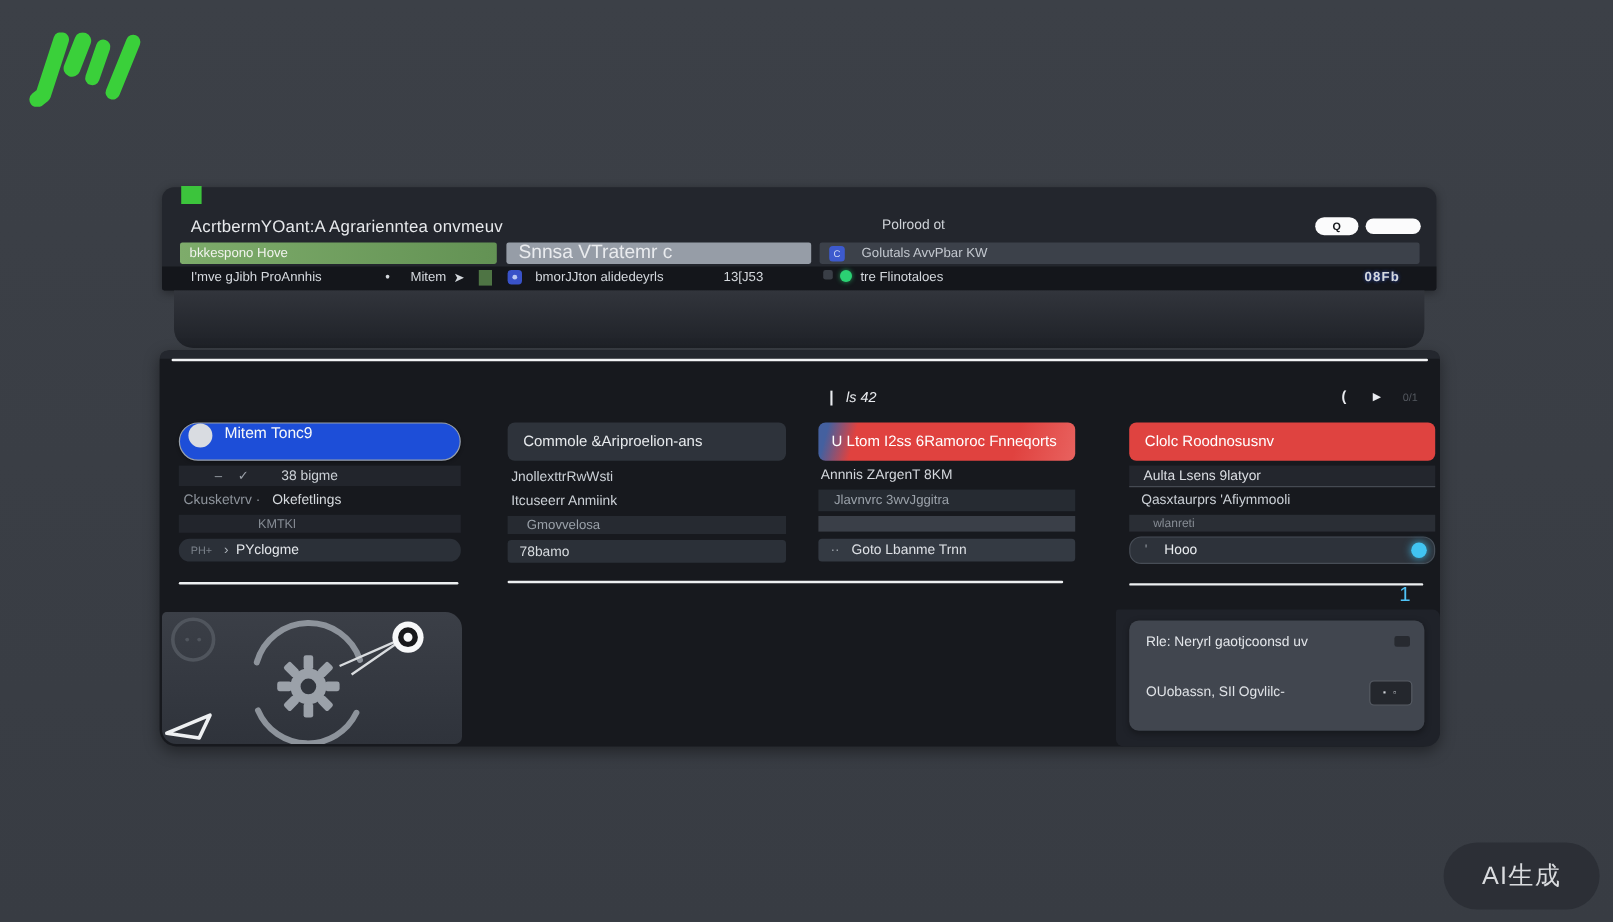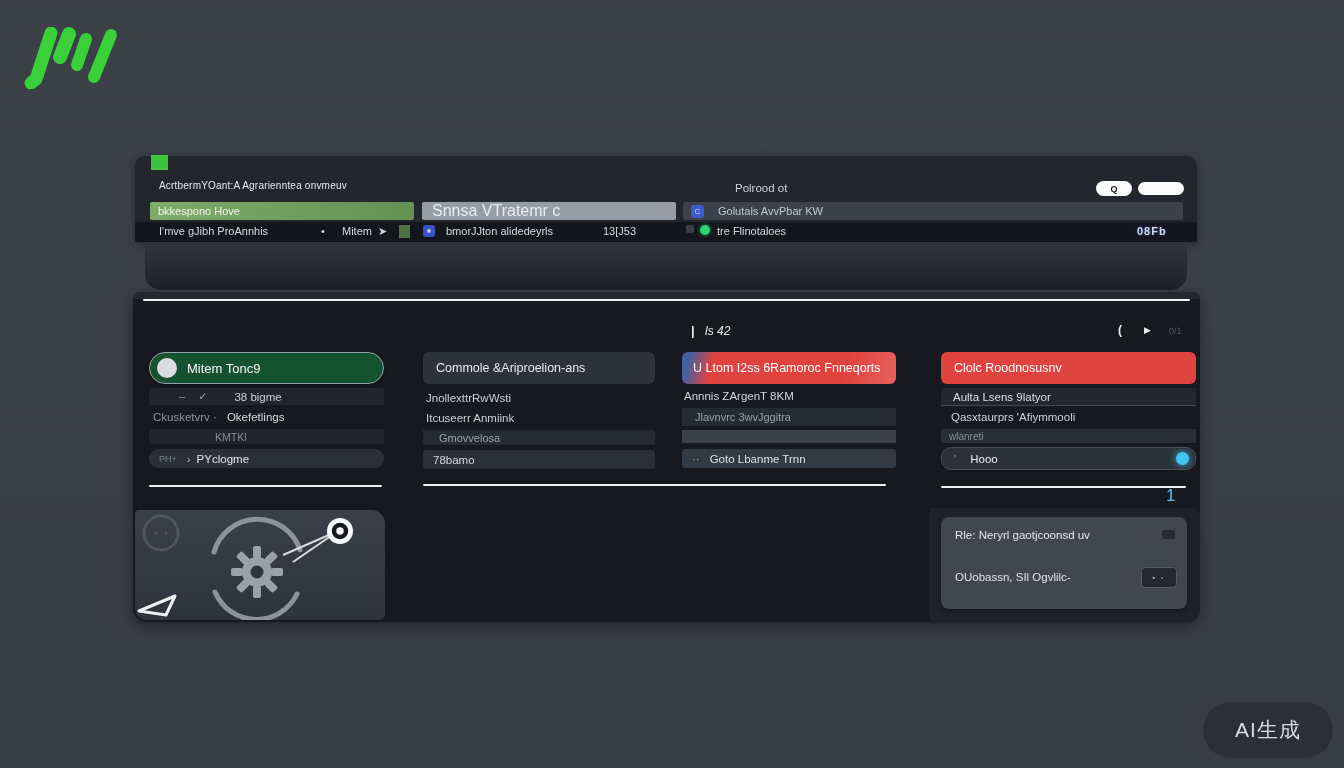--- a/index.html
+++ b/index.html
@@ -6,21 +6,21 @@
   .page{position:relative;width:1344px;height:768px;background:linear-gradient(180deg,#3c4047,#383c43);
         font-family:"Liberation Sans",sans-serif;overflow:hidden;}
 
   
   .logo{position:absolute;left:22px;top:27px;width:120px;height:62px;}
 
   
   .window{position:absolute;left:135px;top:156px;width:1062px;height:86px;background:#23262d;
           border-radius:10px 10px 2px 2px;box-shadow:0 2px 8px rgba(0,0,0,.35);}
   .chip{position:absolute;left:16px;top:-1px;width:17px;height:15px;background:#3cc43c;}
-  .win-title{position:absolute;left:24px;top:24px;font-size:10px;color:#e7e9ec;letter-spacing:.2px;}
+  .win-title{position:absolute;left:24px;top:24px;font-size:14px;color:#e7e9ec;letter-spacing:.2px;}
   .win-center{position:absolute;left:600px;top:26px;font-size:11.5px;color:#ced2d7;}
   .pill-a{position:absolute;left:961px;top:25px;width:36px;height:15px;background:#fbfbfc;border-radius:8px;
           display:flex;align-items:center;justify-content:center;font-size:9px;font-weight:bold;color:#17191d;}
   .pill-b{position:absolute;left:1003px;top:26px;width:46px;height:13px;background:#fbfbfc;border-radius:7px;}
   .bar{position:absolute;top:46px;height:18px;display:flex;align-items:center;border-radius:2px;}
   .bar-green{left:15px;width:264px;background:linear-gradient(90deg,#7eac6b,#639254);}
   .bar-green span{margin-left:8px;font-size:11px;color:#f1f3ee;}
   .bar-gray{left:287px;width:254px;background:#969da7;}
   .bar-gray span{margin-left:10px;font-size:16px;color:#e9ebee;}
   .bar-account{left:548px;width:500px;background:#3c414a;}
@@ -55,22 +55,22 @@
   .bh-cursor{position:absolute;left:558px;top:31px;font-size:13px;font-weight:bold;color:#e9ebef;}
   .bh-label{position:absolute;left:572px;top:32px;font-size:12px;color:#e9ebef;font-style:italic;}
   .bh-pause{position:absolute;left:985px;top:31px;font-size:12px;font-weight:bold;color:#e9ebef;}
   .bh-play{position:absolute;left:1011px;top:33px;font-size:9px;color:#e9ebef;}
   .bh-counter{position:absolute;left:1036px;top:34px;font-size:9px;color:#54585f;}
 
   .col{position:absolute;top:60px;height:140px;}
   .c1{left:16px;width:235px;} .c2{left:290px;width:232px;} .c3{left:549px;width:214px;} .c4{left:808px;width:255px;}
   .row{position:absolute;left:0;right:0;display:flex;align-items:center;font-size:11.5px;color:#ccd1d7;}
 
-  .hdr1{position:absolute;top:0;left:0;right:0;height:30px;background:#14532d;border:1px solid #98a0ab;
-        border-radius:16px;display:flex;align-items:center;box-shadow:0 1px 3px rgba(0,0,0,.4);}
+  .hdr1{position:absolute;top:0;left:0;right:0;height:30px;background:#1d4ed8;border:1px solid #98a0ab;
+        border-radius:16px;display:flex;box-shadow:0 1px 3px rgba(0,0,0,.4);}
   .avatar{width:20px;height:20px;border-radius:50%;background:#d9dce1;margin:0 10px 0 7px;}
   .hdr1 span{font-size:13px;color:#f6f7f9;}
   .c1 .r1{top:36px;height:17px;background:#22252c;}
   .c1 .r1 .pfx{margin-left:30px;color:#9aa0a8;letter-spacing:5px;font-size:11px;}
   .c1 .r1 .lbl{margin-left:22px;}
   .c1 .r2{top:57px;height:16px;}
   .c1 .r2 .lbl{margin-left:4px;color:#8e949c;}
   .c1 .r2 .lbl2{margin-left:10px;color:#d6dade;}
   .c1 .r3{top:77px;height:15px;background:#22252c;font-size:10.5px;color:#878d95;}
   .c1 .r3 .lbl{margin-left:66px;}
@@ -92,21 +92,21 @@
   .c3 .r1{top:36px;height:16px;} .c3 .r1 .lbl{margin-left:2px;color:#d3d7dc;}
   .c3 .r2{top:56px;height:18px;background:#262b32;font-size:11px;color:#9aa1a9;} .c3 .r2 .lbl{margin-left:13px;}
   .c3 .r3{top:78px;height:13px;background:#3a3f48;}
   .c3 .r4{top:97px;height:19px;background:#343a43;border-radius:3px;}
   .c3 .r4 .pfx{margin-left:10px;color:#9aa0a8;} .c3 .r4 .lbl{margin-left:10px;color:#dde0e5;}
 
   .hdr4{position:absolute;top:0;left:0;right:0;height:32px;background:#df4340;border-radius:6px;box-sizing:border-box;
         display:flex;align-items:center;padding-left:13px;font-size:12.5px;color:#ffffff;}
   .c4 .r1{top:36px;height:17px;background:#23262d;border-bottom:1px solid #454a52;} .c4 .r1 .lbl{margin-left:12px;color:#dcdfe4;}
   .c4 .r2{top:57px;height:16px;} .c4 .r2 .lbl{margin-left:10px;}
-  .c4 .r3{top:77px;height:14px;background:#2a2e35;font-size:10px;color:#878d95;} .c4 .r3 .lbl{margin-left:8px;}
+  .c4 .r3{top:77px;height:14px;background:#2a2e35;font-size:10px;color:#878d95;} .c4 .r3 .lbl{margin-left:20px;}
   .c4 .r4{top:95px;height:21px;background:#2d323a;border:1px solid #474d56;border-radius:10px;}
   .c4 .r4 .pfx{margin-left:12px;color:#8d939b;} .c4 .r4 .lbl{margin-left:14px;color:#e9ecef;}
   .toggle{margin-left:auto;margin-right:6px;width:13px;height:13px;border-radius:50%;background:#41c4f2;
           box-shadow:0 0 7px rgba(65,196,242,.9);}
 
   .divider{position:absolute;height:2px;background:#edeff1;border-radius:1px;}
   .div1{left:16px;width:233px;top:193px;}
   .div2{left:290px;width:463px;top:192px;}
   .div3{left:808px;width:245px;top:194px;}
   .badge{position:absolute;left:1033px;top:194px;font-size:17px;color:#4fc3f7;}

